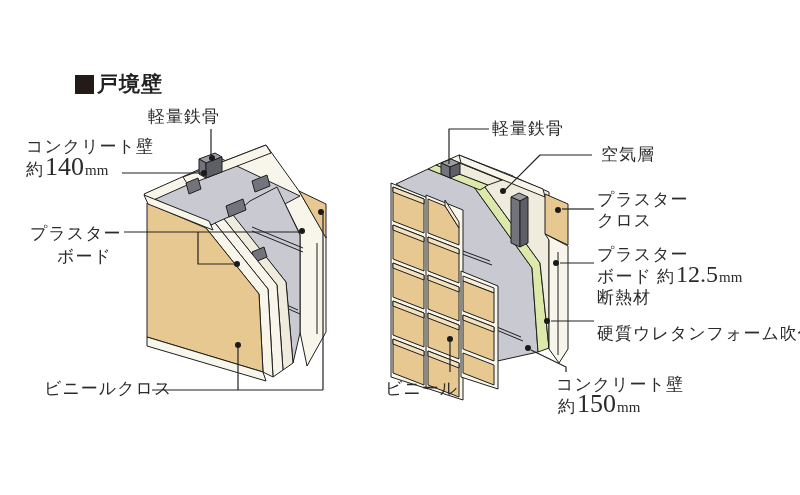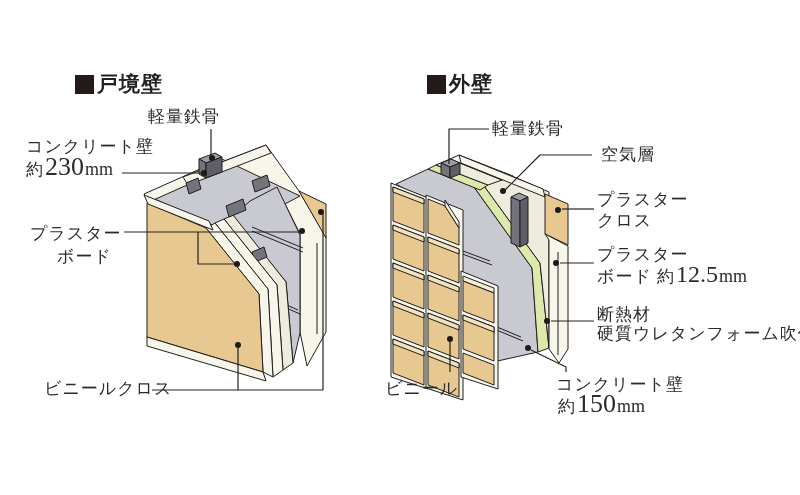--- a/index.html
+++ b/index.html
@@ -4,21 +4,21 @@
 <style>
   html,body{margin:0;padding:0;background:#ffffff;}
   #stage{position:relative;width:800px;height:495px;background:#ffffff;overflow:hidden;
          font-family:"Liberation Serif","DejaVu Serif",serif;color:#2b2b2b;}
   svg{position:absolute;left:0;top:0;}
   .title{position:absolute;display:flex;align-items:center;gap:3px;font-size:21px;font-weight:bold;
          letter-spacing:1px;color:#222;padding-left:40px;}
   .title .sq{display:inline-block;width:19px;height:19px;background:#241b18;}
   .lbl{position:absolute;font-size:17px;line-height:21px;letter-spacing:1px;white-space:nowrap;}
   .lbl .num{font-size:26px;letter-spacing:0;}
-  .lbl .unit{font-size:18px;letter-spacing:0;}
+  .lbl .unit{font-size:15px;letter-spacing:0;}
   .baseline{display:flex;align-items:baseline;gap:1px;}
 </style>
 </head>
 <body>
 
 <div id="stage">
 
 <svg width="800" height="495" viewBox="0 0 800 495">
   <g stroke="#1f1f1f" stroke-width="1" stroke-linejoin="round">
 
@@ -164,47 +164,43 @@
       <circle cx="450" cy="339" r="3"></circle>
           <circle cx="528" cy="348" r="3"></circle>
     </g>
   </g>
 </svg>
 
 <div class="title" style="left:35px;top:70px">
   <span class="sq"></span>
   <span>戸境壁</span>
 </div>
-<div class="title" style="left:387px;top:70px">
-  <span class="sq"></span>
-  <span>外壁</span>
-</div>
 
 <div class="lbl" style="left:148px;top:106px">軽量鉄骨</div>
 <div class="lbl" style="left:26px;top:136px">コンクリート壁</div>
 <div class="lbl baseline" style="left:26px;top:156px">
   <span>約</span>
-      <span class="num">230</span>
+      <span class="num">140</span>
       <span class="unit">mm</span>
 </div>
 <div class="lbl" style="left:30px;top:223px">プラスター</div>
 <div class="lbl" style="left:57px;top:246px">ボード</div>
 <div class="lbl" style="left:44px;top:378px">ビニールクロス</div>
 
 <div class="lbl" style="left:492px;top:118px">軽量鉄骨</div>
 <div class="lbl" style="left:601px;top:144px">空気層</div>
 <div class="lbl" style="left:597px;top:189px">プラスター</div>
 <div class="lbl" style="left:597px;top:210px">クロス</div>
 <div class="lbl" style="left:597px;top:244px">プラスター</div>
 <div class="lbl baseline" style="left:597px;top:264px">
   <span>ボード 約</span>
       <span class="num" style="font-size:24px">12.5</span>
       <span class="unit">mm</span>
 </div>
-<div class="lbl" style="left:597px;top:304px">断熱材</div>
+<div class="lbl" style="left:597px;top:287px">断熱材</div>
 <div class="lbl" style="left:597px;top:323px">硬質ウレタンフォーム吹付</div>
 <div class="lbl" style="left:385px;top:378px">ビニール</div>
 <div class="lbl" style="left:556px;top:374px">コンクリート壁</div>
 <div class="lbl baseline" style="left:558px;top:393px">
   <span>約</span>
       <span class="num">150</span>
       <span class="unit">mm</span>
 </div>
 
 </div>

